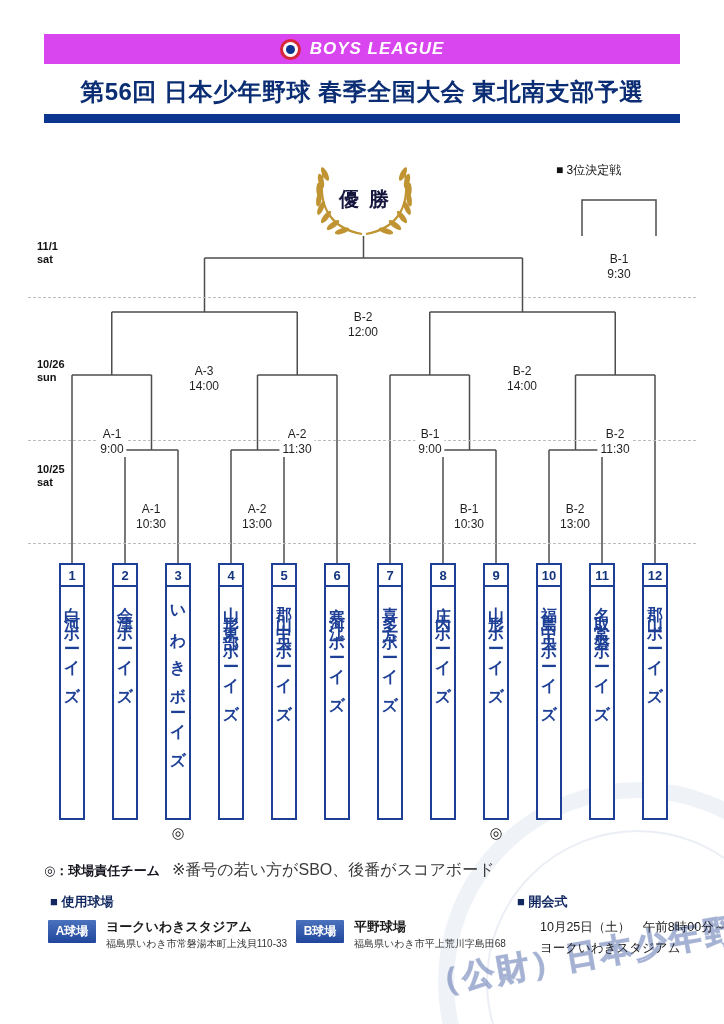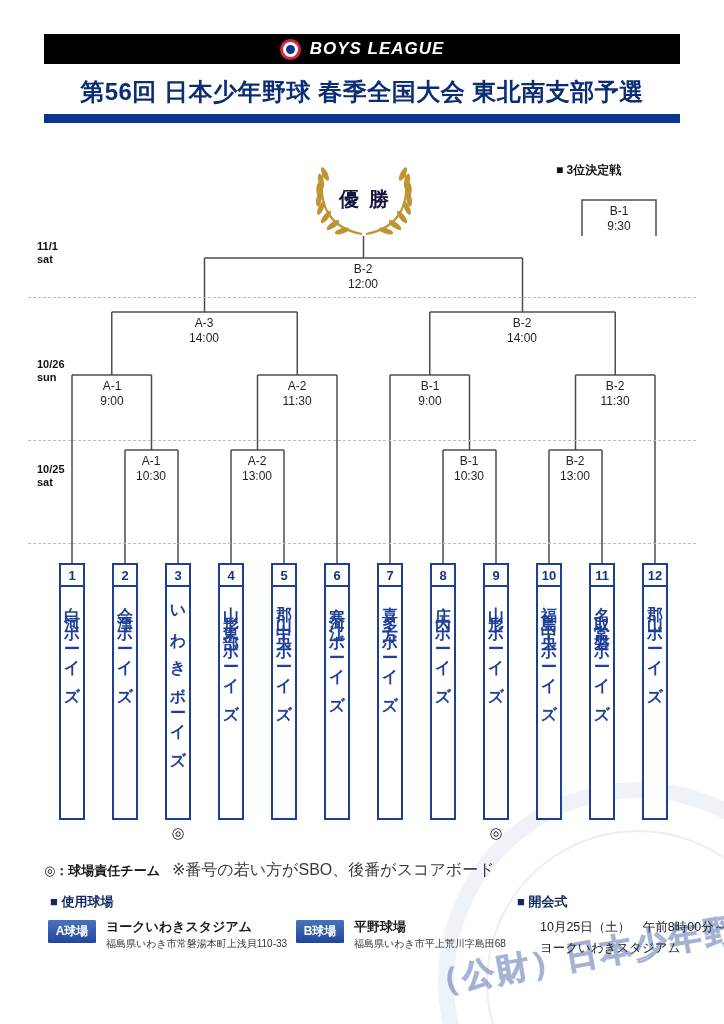--- a/index.html
+++ b/index.html
@@ -11,52 +11,52 @@
   .wm-circle { position:absolute; left:438px; top:782px; width:400px; height:400px;
     border:16px solid rgba(32,64,144,0.07); border-radius:50%; z-index:0; }
   .wm-circle-inner { position:absolute; left:486px; top:830px; width:304px; height:304px;
     border:2px solid rgba(32,64,144,0.09); border-radius:50%; z-index:0; }
   .wm-text { position:absolute; left:428px; top:962px; z-index:0; white-space:nowrap;
     font-size:32px; font-weight:800; letter-spacing:3px;
     color:rgba(36,70,150,0.10); -webkit-text-stroke:1.3px rgba(36,70,150,0.35);
     transform:rotate(-10deg); transform-origin:left center; }
 
   
-  .top-bar { position:absolute; left:44px; top:34px; width:636px; height:30px; background:#000000;
+  .top-bar { position:absolute; left:44px; top:34px; width:636px; height:30px; background:#d946ef;
     display:flex; align-items:center; justify-content:center; gap:9px; z-index:2; }
   .bl-logo { width:21px; height:21px; border-radius:50%; background:#d6273b;
     display:flex; align-items:center; justify-content:center; flex:0 0 auto; }
   .bl-logo-mid { width:15px; height:15px; border-radius:50%; background:#ffffff;
     display:flex; align-items:center; justify-content:center; }
   .bl-logo-core { width:9px; height:9px; border-radius:50%; background:#0c3590; }
   .bl-name { color:#ffffff; font-weight:900; font-style:italic; font-size:17px; letter-spacing:1px; }
 
   .page-title { position:absolute; left:0; top:76px; width:724px; text-align:center; z-index:2;
     font-size:24px; font-weight:900; color:#0b2d73; letter-spacing:0.5px; }
   .title-bar { position:absolute; left:44px; top:114px; width:636px; height:9px; background:#0c3590; z-index:2; }
 
   
   .bracket-svg { position:absolute; left:0; top:0; width:724px; height:1024px; z-index:1; pointer-events:none; }
 
   .dash { position:absolute; left:28px; width:668px; height:0; border-top:1px dashed #bdbdbd; z-index:1; }
 
   .date-label { position:absolute; z-index:2; font-size:11px; font-weight:700; color:#111;
     line-height:13px; text-align:left; }
 
-  .match { position:absolute; transform:translateX(-50%); text-align:center; z-index:2; background:#fff; padding:0 3px; }
+  .match { position:absolute; transform:translateX(-50%); text-align:center; z-index:2; background:#fff; padding:0 3px;margin-top:48px; }
   .m-code, .m-time { font-size:12px; color:#1f1f1f; line-height:15px; white-space:nowrap; }
 
   
   .wreath { position:absolute; left:304px; top:166px; width:120px; height:72px; z-index:2; }
   .champion-label { position:absolute; left:304px; top:186px; width:120px; text-align:center; z-index:3;
     font-size:20px; font-weight:900; color:#16163e; letter-spacing:10px; padding-left:10px; }
 
   
   .third-heading { position:absolute; left:556px; top:162px; z-index:2;
-    font-size:12px; font-weight:700; color:#111; white-space:nowrap; }
+    font-size:12px; font-weight:400; color:#111; white-space:nowrap; }
 
   
   .team-col { position:absolute; top:563px; width:26px; height:257px; z-index:2; }
   .team-num { height:24px; border:2px solid #1d3f96; background:#fff;
     display:flex; align-items:center; justify-content:center;
     font-size:13px; font-weight:700; color:#14367d; }
   .team-name { margin-top:-2px; height:235px; border:2px solid #1d3f96; background:#fff;
     writing-mode:vertical-rl; font-size:16px; font-weight:700; color:#1d3f96;
     letter-spacing:9px; line-height:22px; padding-top:7px; }
   .team-mark { position:absolute; left:0; top:261px; width:100%; text-align:center;

